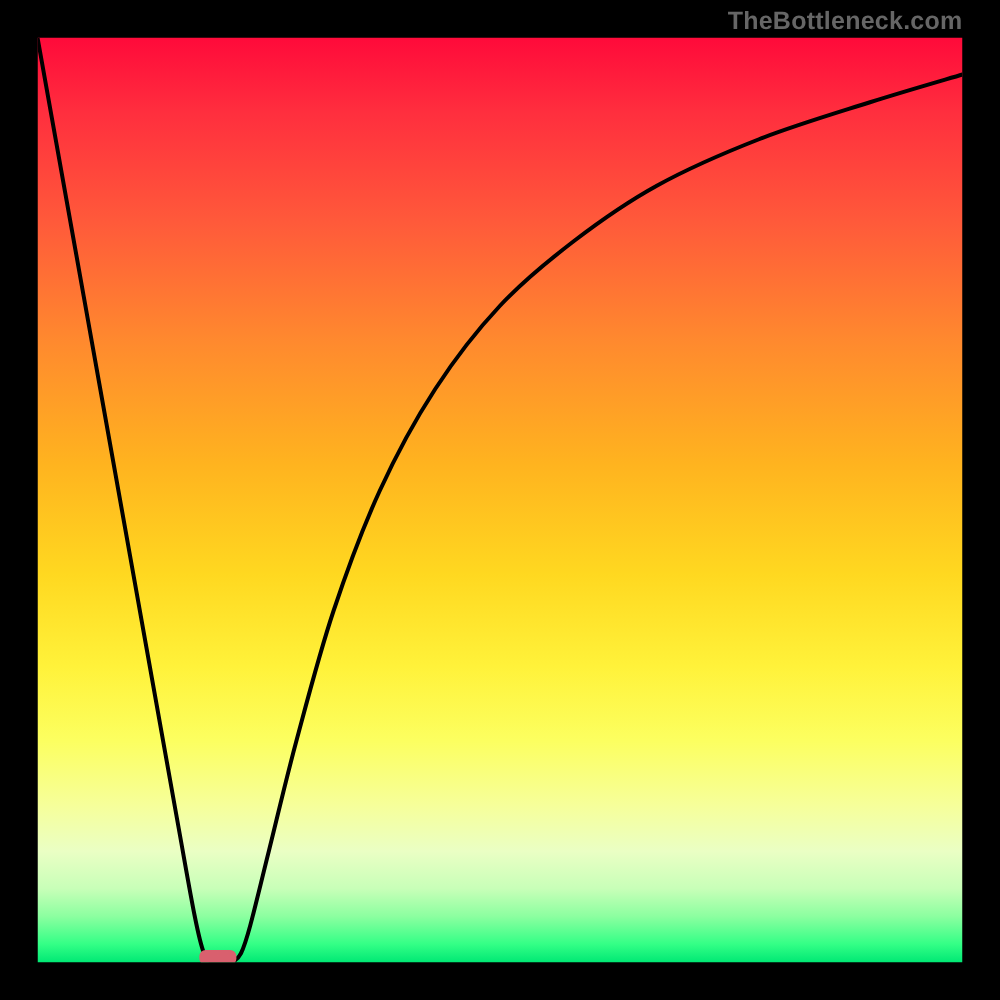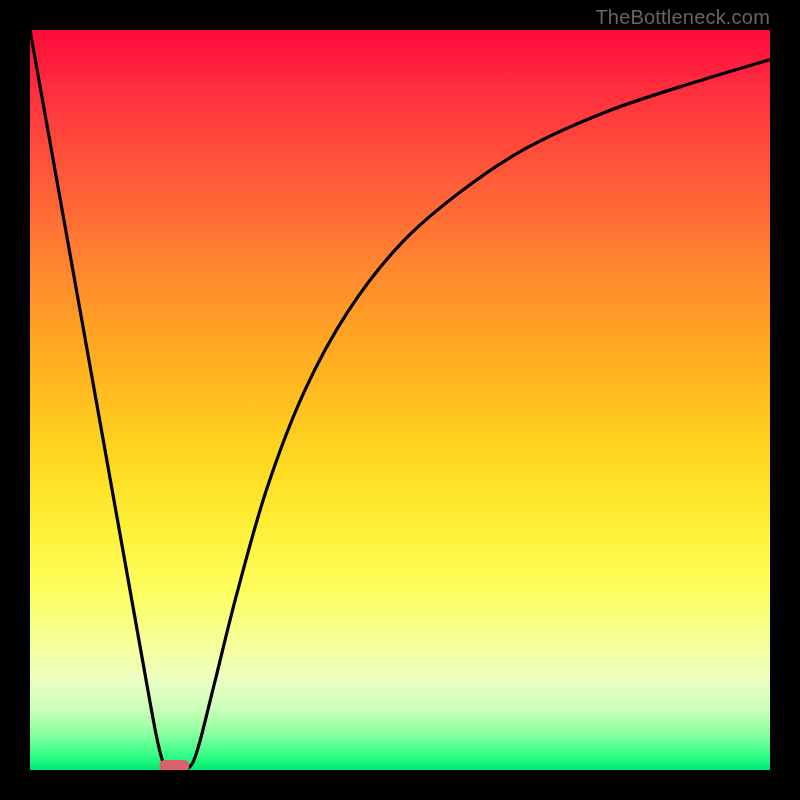--- a/index.html
+++ b/index.html
@@ -52,21 +52,21 @@
     inset: 0;
     width: 100%;
     height: 100%;
   }
   .watermark {
     position: absolute;
     top: 6px;
     right: 30px;
     color: #666;
     font-size: 20px;
-    font-weight: 400;
+    font-weight: 700;
     letter-spacing: 0.2px;
     user-select: none;
     margin-left: 32px;
   }
 </style>
 </head>
 <body>
 
 <div class="frame">
 

